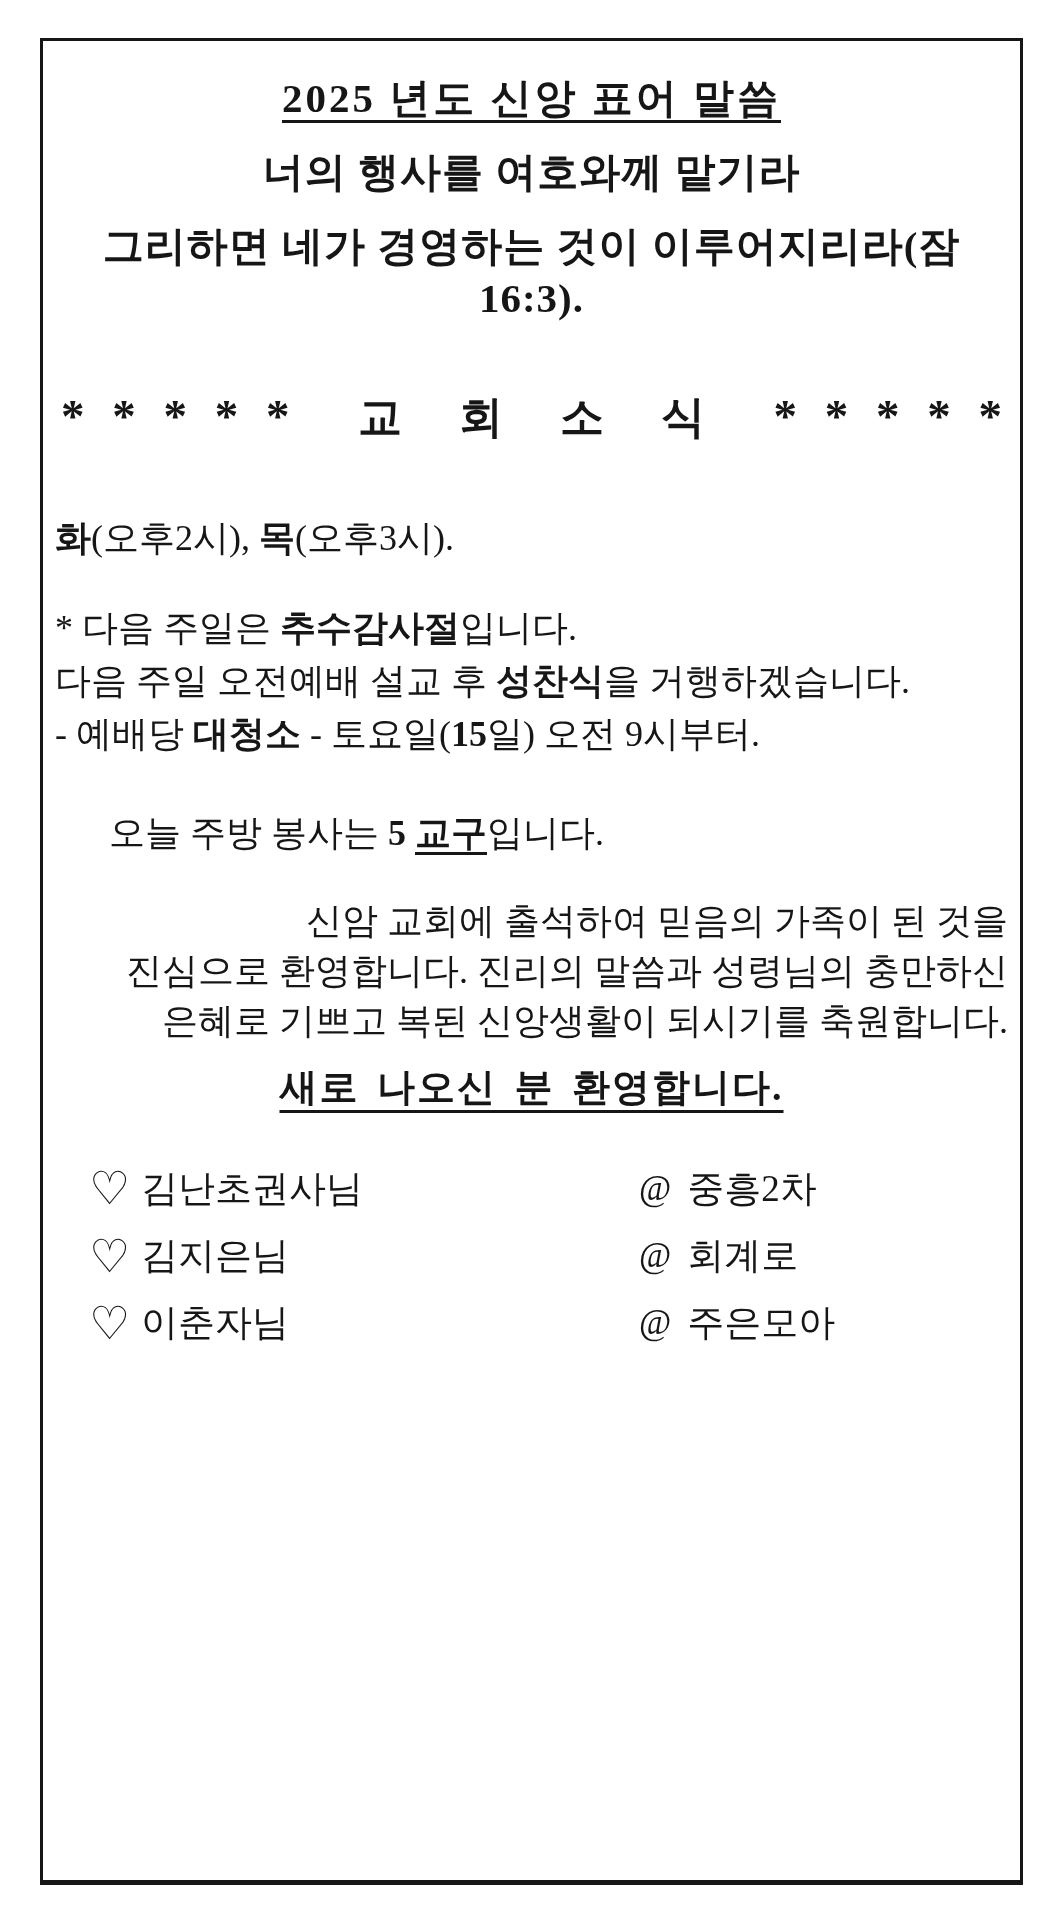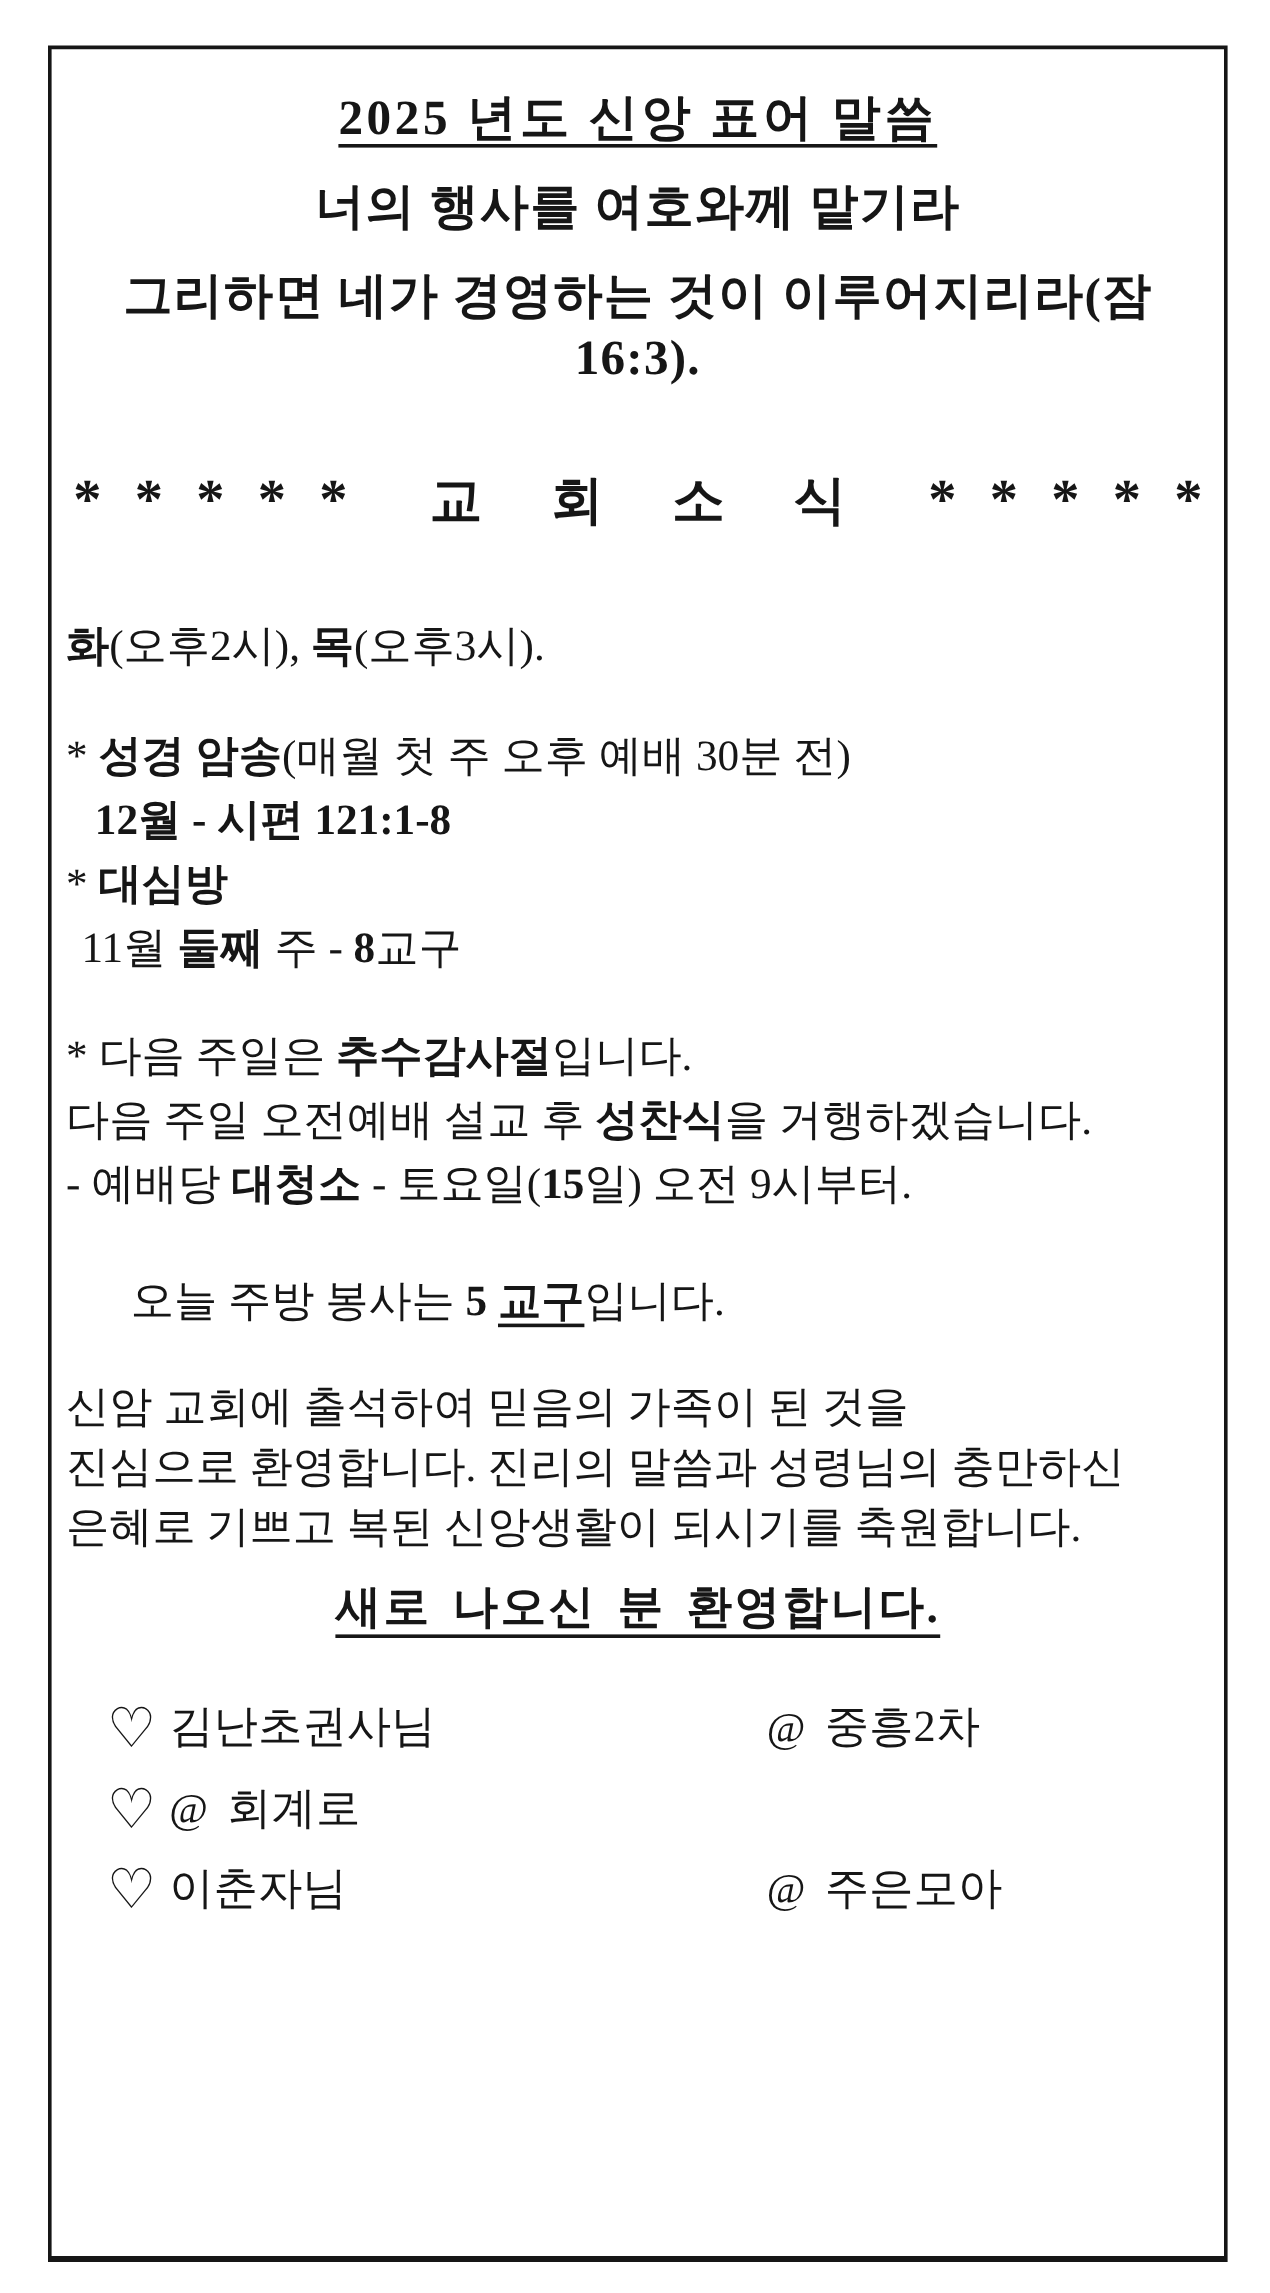--- a/index.html
+++ b/index.html
@@ -59,21 +59,21 @@
   .kitchen-header { margin: 0 0 17px; padding-left: 200px; font-size: 38px; }
   .kitchen-header-inner {
     display: inline-block; font-weight: bold;
     text-decoration: underline; text-decoration-thickness: 3px; text-underline-offset: 9px;
     letter-spacing: 2px;
   }
   .sun-icon { margin-right: 10px; }
   .kitchen-line { padding-left: 54px; }
 
   
-  .welcome { margin-top: 50px; text-align: left; }
+  .welcome { margin-top: 50px; text-align: right; }
   .welcome p { font-size: 36px; margin: 0 0 11px; line-height: 1.08; }
   .newcomer-header { text-align: center; margin-top: 22px; font-size: 38px; }
   .newcomer-header-inner {
     display: inline-block; font-weight: bold; letter-spacing: 2px; word-spacing: 6px;
     text-decoration: underline; text-decoration-thickness: 3px; text-underline-offset: 10px;
   }
 
   
   .newcomers { margin-top: 48px; padding-left: 34px; }
   .newcomer-row { display: flex; align-items: center; margin-bottom: 12px; font-size: 37px; line-height: 1.2; }
@@ -95,26 +95,20 @@
   <div class="news-header">
     <span class="stars">* * * * *</span>
     <span class="news-title">교 회 소 식</span>
     <span class="stars">* * * * *</span>
   </div>
 
   <div class="sec sec-relay">
     <p><span class="b">화</span><span>(오후2시), </span><span class="b">목</span><span>(오후3시).</span></p>
   </div>
 
-  <div class="sec sec-memo">
-    <p><span>* </span><span class="b">성경 암송</span><span>(매월 첫 주 오후 예배 30분 전)</span></p>
-    <p class="indent-a"><span class="b">12월 - 시편 121:1-8</span></p>
-    <p><span>* </span><span class="b">대심방</span></p>
-    <p class="indent-b"><span>11월 </span><span class="b">둘째</span><span> 주 - </span><span class="b">8</span><span>교구</span></p>
-  </div>
 
   <div class="sec sec-ann">
     <p><span>* 다음 주일은 </span><span class="b">추수감사절</span><span>입니다.</span></p>
     <p><span>다음 주일 오전예배 설교 후 </span><span class="b">성찬식</span><span>을 거행하겠습니다.</span></p>
     <p><span>- 예배당 </span><span class="b">대청소</span><span> - 토요일(</span><span class="b">15</span><span>일) 오전 9시부터.</span></p>
   </div>
 
 
   <div class="sec sec-kitchen">
     <p class="kitchen-line"><span>오늘 주방 봉사는 </span><span class="b">5 </span><span class="b u">교구</span><span>입니다.</span></p>
@@ -132,20 +126,21 @@
 
   <div class="newcomers">
     <div class="newcomer-row">
       <span class="heart">♡</span>
       <span class="newcomer-name">김난초권사님</span>
       <span class="at-glyph">@</span>
       <span class="newcomer-place">중흥2차</span>
     </div>
     <div class="newcomer-row">
       <span class="heart">♡</span>
+      <span class="newcomer-name">김지은님</span>
       <span class="at-glyph">@</span>
       <span class="newcomer-place">회계로</span>
     </div>
     <div class="newcomer-row">
       <span class="heart">♡</span>
       <span class="newcomer-name">이춘자님</span>
       <span class="at-glyph">@</span>
       <span class="newcomer-place">주은모아</span>
     </div>
   </div>

